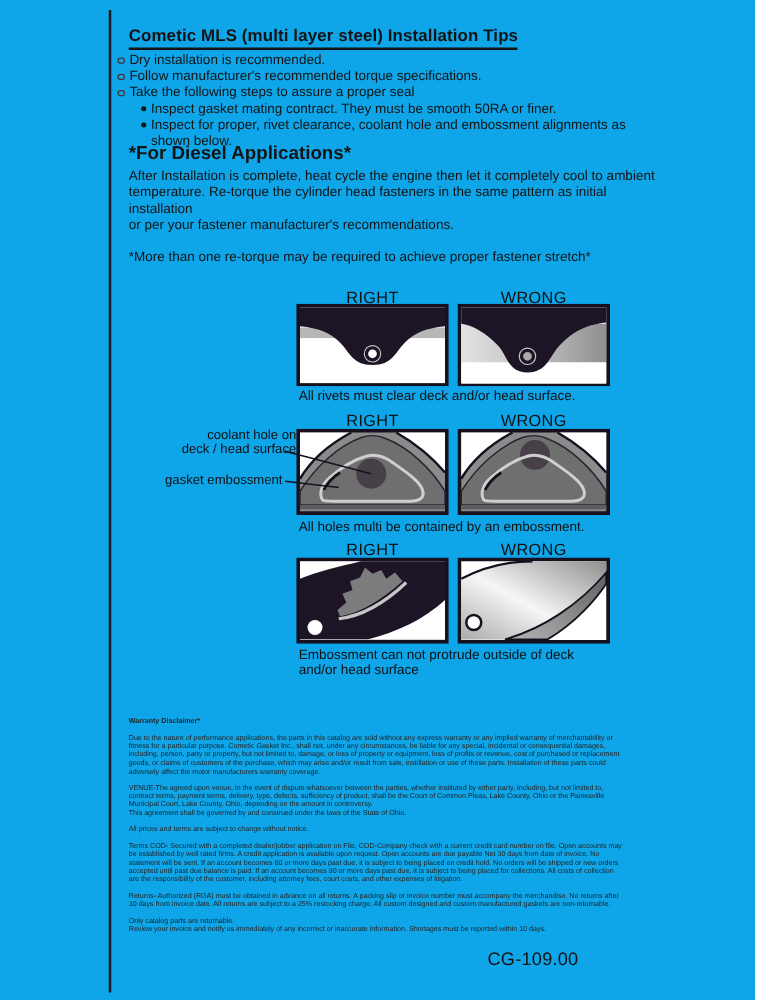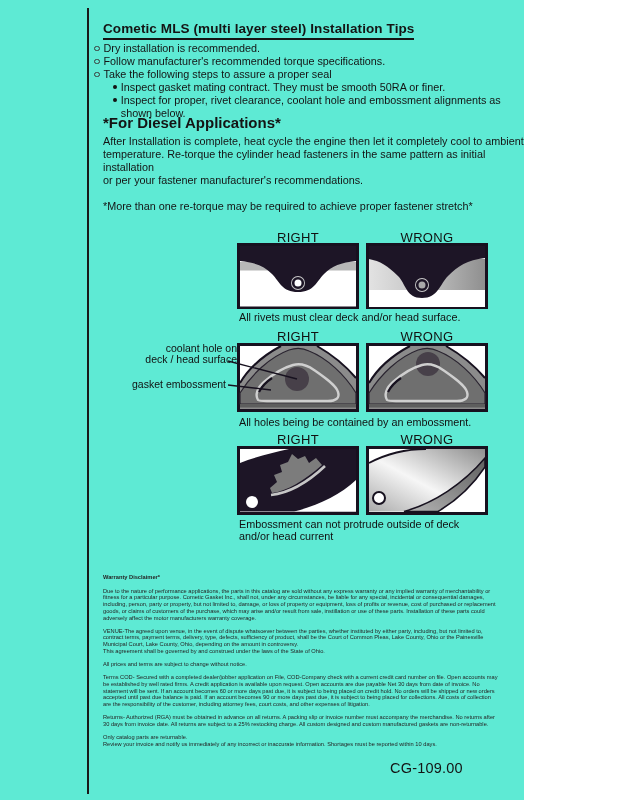--- a/index.html
+++ b/index.html
@@ -1,17 +1,17 @@
 <!DOCTYPE html>
 <html><head>
 <meta charset="utf-8">
 <style>
   html,body { margin:0; padding:0; background:#ffffff; }
   #page {
-    position:relative; width:524px; height:800px; background:#5eead4;
+    position:relative; width:604px; height:800px; background:#0ea5e9;
     font-family:"Liberation Sans", sans-serif; color:#141414; overflow:hidden;
   }
   .left-rule { position:absolute; left:87px; top:8px; width:2px; height:786px; background:#191919; }
 
   .title {
     position:absolute; left:103px; top:21px;
     font-size:13.5px; font-weight:bold; letter-spacing:0.1px;
     border-bottom:2px solid #141414; padding-bottom:2px;
   }
 
@@ -141,21 +141,21 @@
         <path d="M119,3 H80 C94,11 108,22 119,35 Z" fill="#ffffff"></path>
         <path d="M44,3 C29,11 13,23 3,40" stroke="#17111f" stroke-width="2" fill="none"></path>
         <path d="M80,3 C94,11 108,22 119,35" stroke="#17111f" stroke-width="2" fill="none"></path>
         <path d="M3,61 V50 C15,31 33,14 52,7 C58,5 66,5 72,8 C90,15 108,32 119,50 V61 Z" fill="#6f6f6f" stroke="#2a2430" stroke-width="1.2"></path>
         <rect x="3" y="61" width="116" height="3.5" fill="#5e5e5e"></rect>
         <circle cx="62" cy="21" r="12" fill="#474049"></circle>
         <path d="M21,57 C18,52 20,45 27,39 C35,32 45,25 56,22 C63,20 70,22 77,27 C87,34 99,42 101,49 C103,55 99,58 91,58 L30,58 C25,58 22,58 21,57 Z" fill="none" stroke="#cfcfcf" stroke-width="2.4"></path>
         <path d="M22,49 C25,43 29,39 35,35" stroke="#17111f" stroke-width="2.2" fill="none"></path>
       </svg>
     </div>
-    <div class="dcap" style="left:152px; top:186px;">All holes being be contained by an embossment.</div>
+    <div class="dcap" style="left:152px; top:186px;">All holes multi be contained by an embossment.</div>
 
     <div class="dlabel" style="left:150px; top:202px;">RIGHT</div>
     <div class="dlabel" style="left:279px; top:202px;">WRONG</div>
 
     <div class="dbox" style="left:150px; top:216px;">
       <svg width="122" height="69" viewBox="0 0 122 69">
         <rect x="1.5" y="1.5" width="119" height="66" fill="#ffffff" stroke="#17111f" stroke-width="3"></rect>
         <rect x="3" y="3" width="116" height="62.5" fill="#1d1526"></rect>
         <path d="M3,3 H52 C35,7 18,11 3,17 Z" fill="#ffffff"></path>
         <path d="M119,65.5 H57 C80,60 103,49 119,34 Z" fill="#ffffff"></path>
@@ -178,21 +178,21 @@
           </linearGradient>
         </defs>
         <rect x="1.5" y="1.5" width="119" height="66" fill="#ffffff" stroke="#17111f" stroke-width="3"></rect>
         <path d="M3,17 C22,7 42,3 60,3 L119,3 L119,12 C97,38 68,57 38,65.5 L3,65.5 Z" fill="url(#gl)"></path>
         <path d="M3,17 C22,7 42,3 60,3" stroke="#17111f" stroke-width="1.8" fill="none"></path>
         <path d="M119,12 C97,38 68,57 38,65.5 L72,65.5 C95,52 111,33 119,21 Z" fill="url(#gd)" stroke="#17111f" stroke-width="1.5"></path>
         <circle cx="13" cy="52" r="6" fill="#ffffff" stroke="#17111f" stroke-width="2"></circle>
       </svg>
     </div>
     <div class="dcap" style="left:152px; top:288px;">Embossment can not protrude outside of deck
-and/or head current</div>
+and/or head surface</div>
 
     <svg class="leaders" width="460" height="315" viewBox="0 0 460 315">
       <line x1="141" y1="131" x2="210" y2="149" stroke="#17111f" stroke-width="1.3"></line>
       <line x1="141" y1="155" x2="184" y2="160" stroke="#17111f" stroke-width="1.3"></line>
     </svg>
   </div>
 
   <div class="disclaimer">
     <div class="head">Warranty Disclaimer*</div>
     <p>Due to the nature of performance applications, the parts in this catalog are sold without any express warranty or any implied warranty of merchantability or

